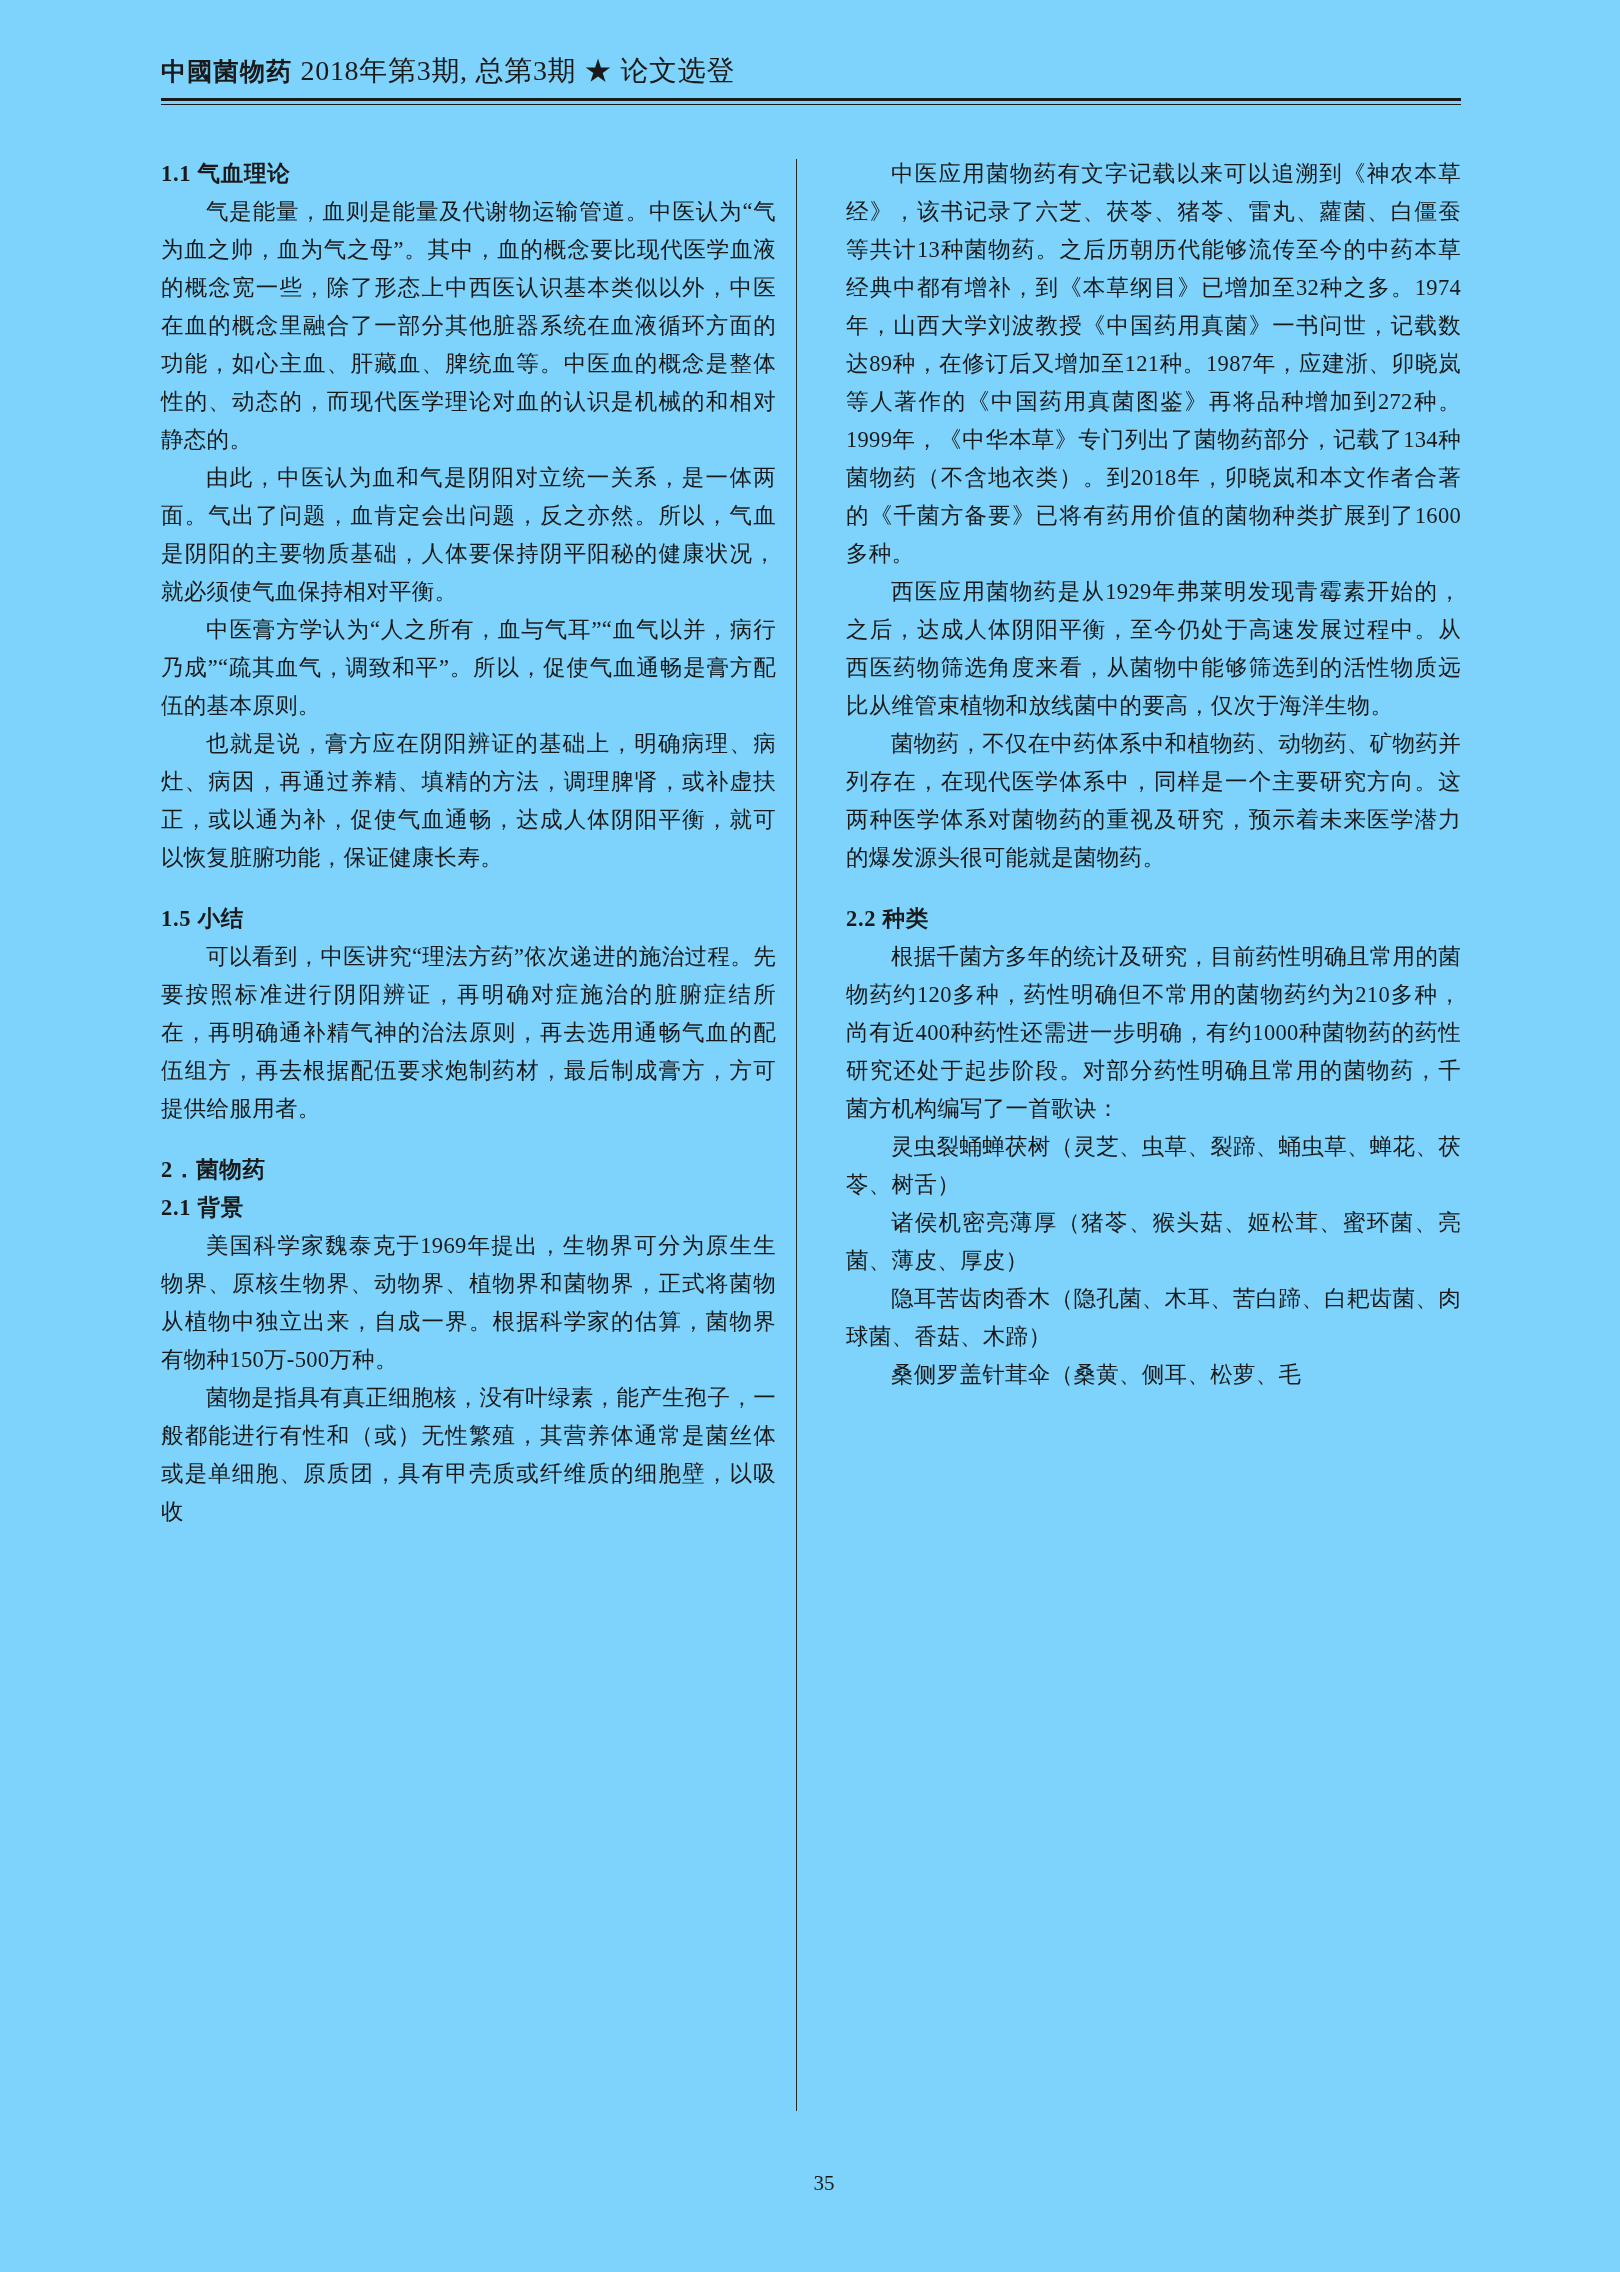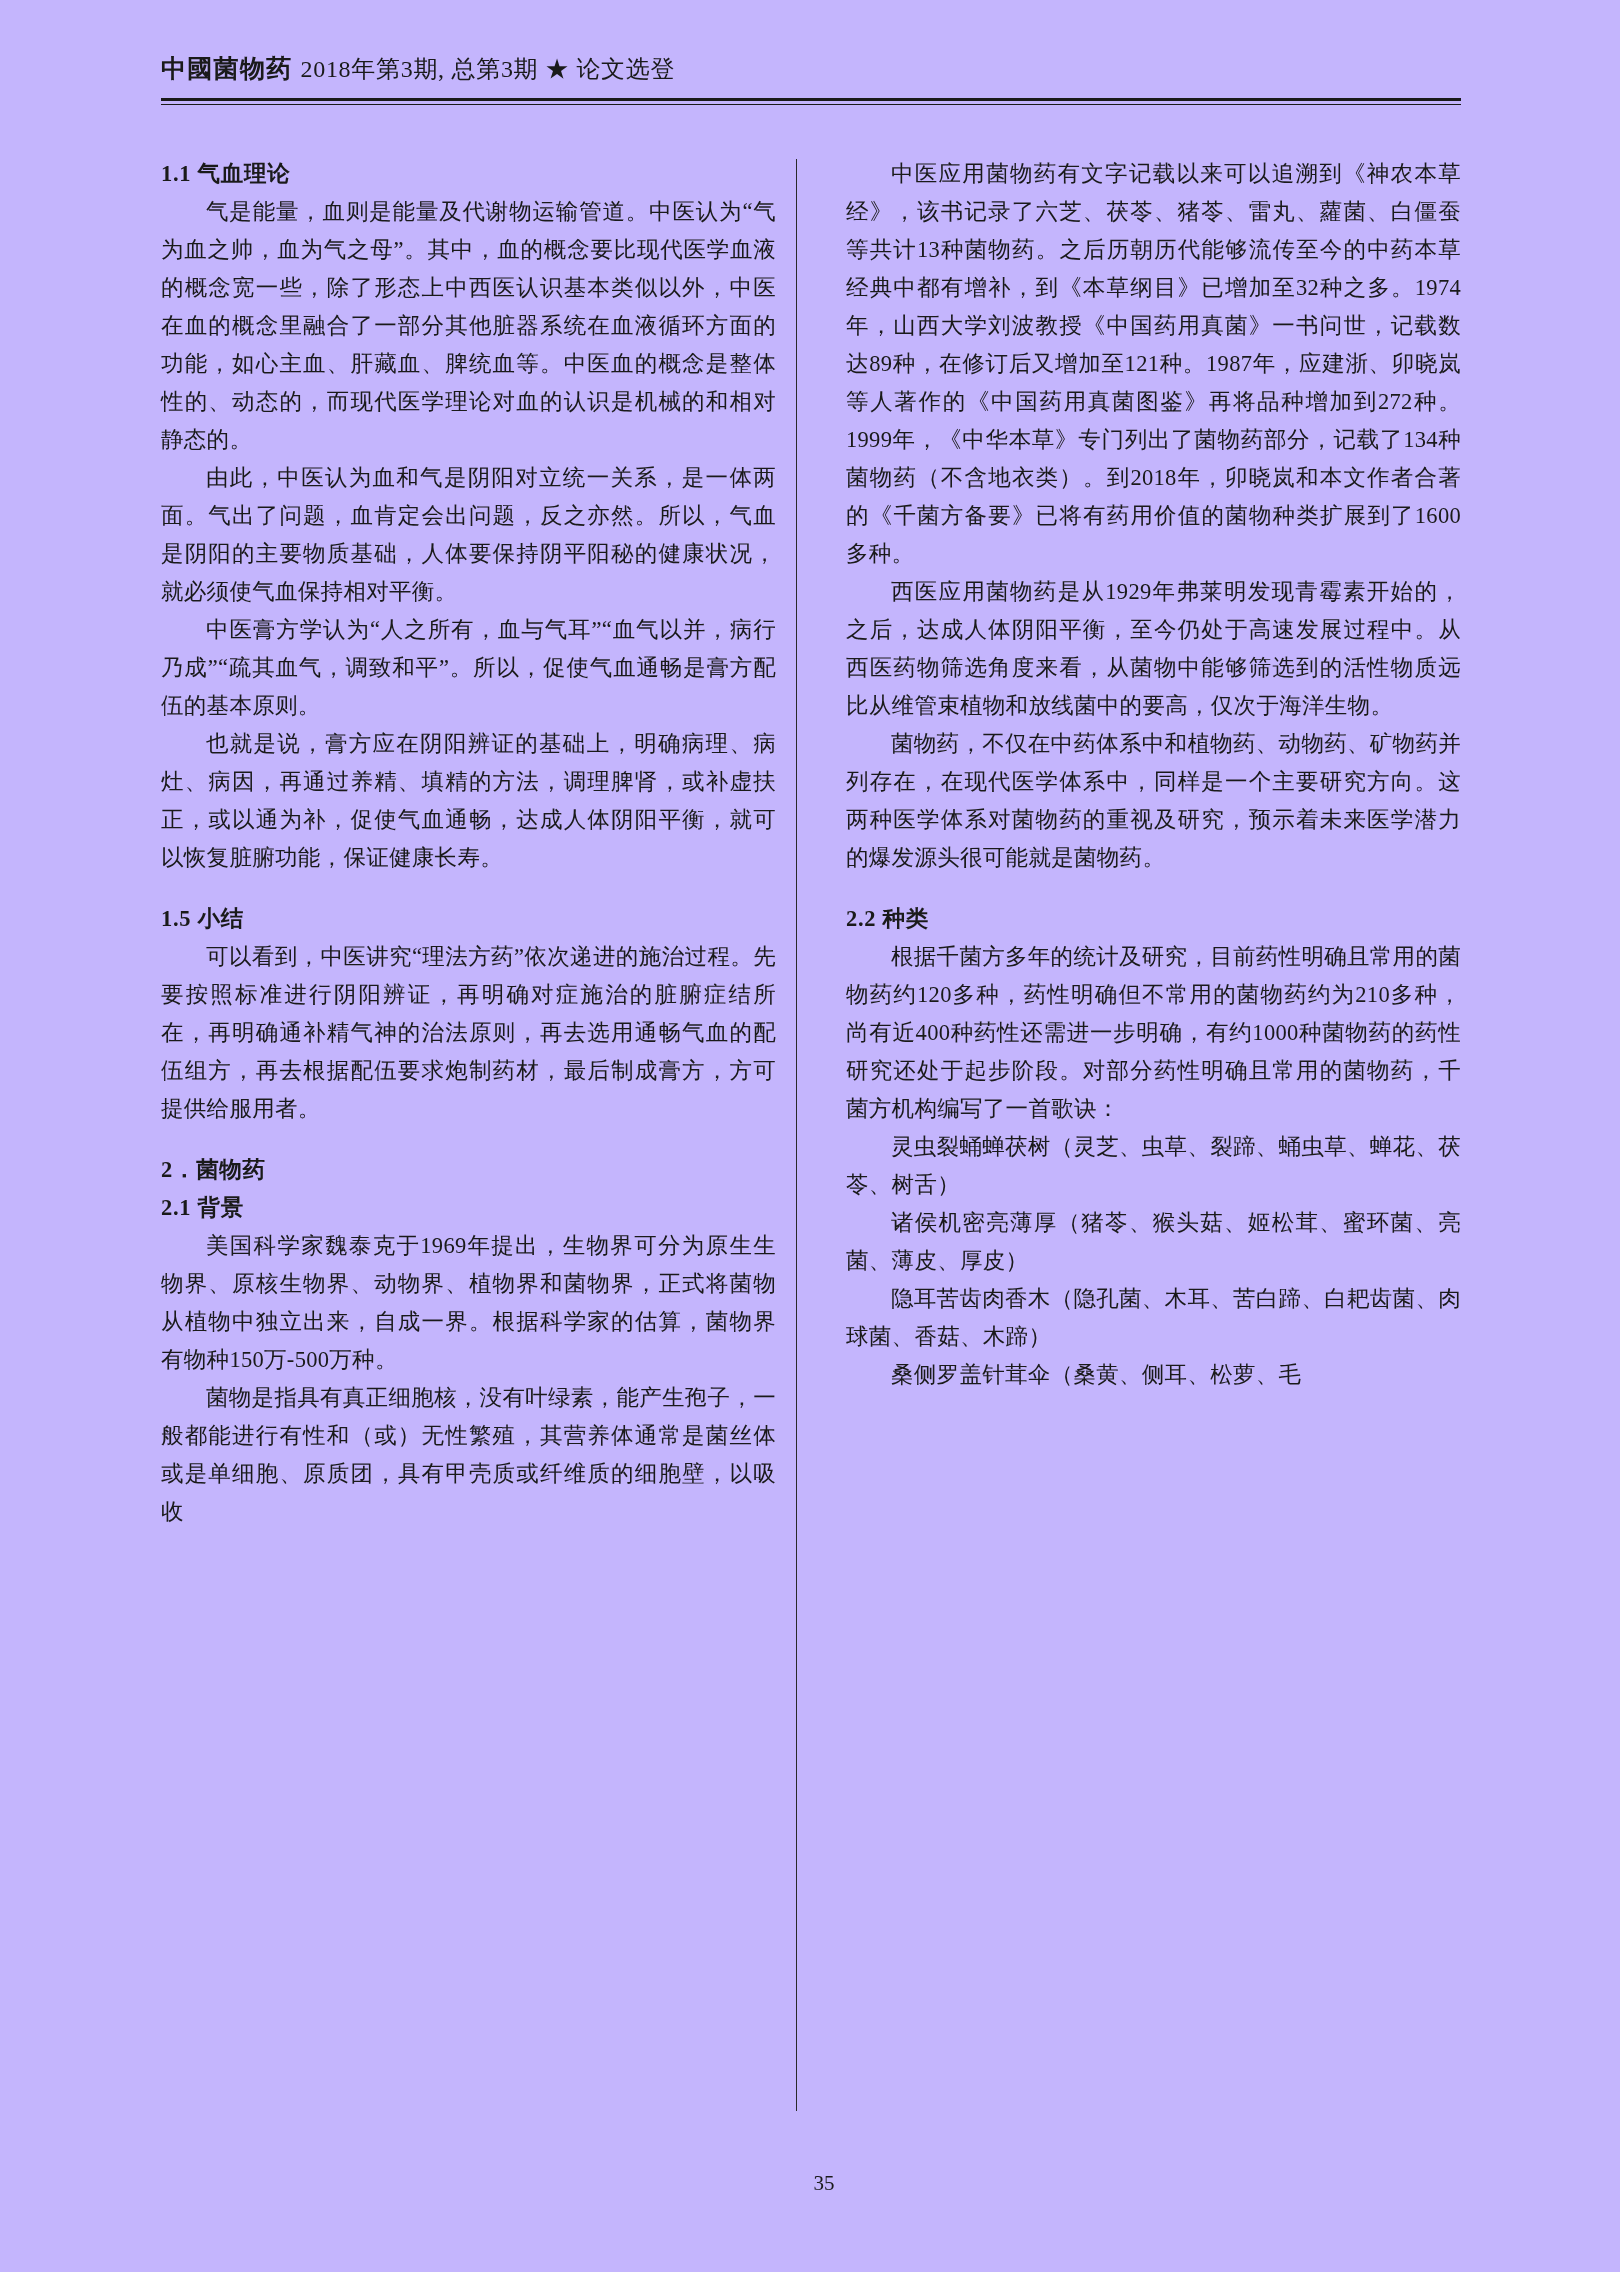--- a/index.html
+++ b/index.html
@@ -4,21 +4,21 @@
 <style>
   html, body {
     margin: 0;
     padding: 0;
     background: #ffffff;
   }
   .page {
     width: 1620px;
     height: 2273px;
     position: relative;
-    background: #c4b5fd;
+    background: #7dd3fc;
     box-sizing: border-box;
     font-family: "Liberation Serif", "DejaVu Serif", serif;
     color: #1a1a1a;
     overflow: hidden;
   }
 
   
   .header {
     position: absolute;
     left: 161px;
@@ -33,21 +33,21 @@
     white-space: nowrap;
   }
   .header-journal {
     font-family: "DejaVu Serif", "Liberation Serif", serif;
     font-weight: bold;
     font-size: 25px;
     letter-spacing: 1.3px;
     margin-right: 8px;
   }
   .header-rest {
-    font-size: 24px;
+    font-size: 28px;
     letter-spacing: 0.7px;
   }
   .header-rule {
     position: absolute;
     left: 161px;
     top: 98px;
     width: 1300px;
     height: 3.3px;
     background: #1a1a1a;
   }

